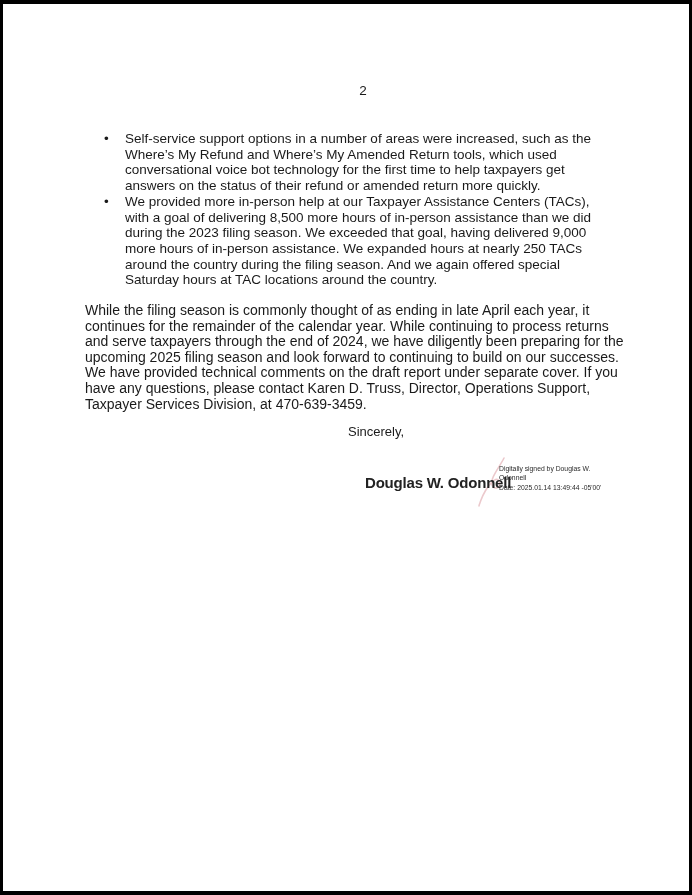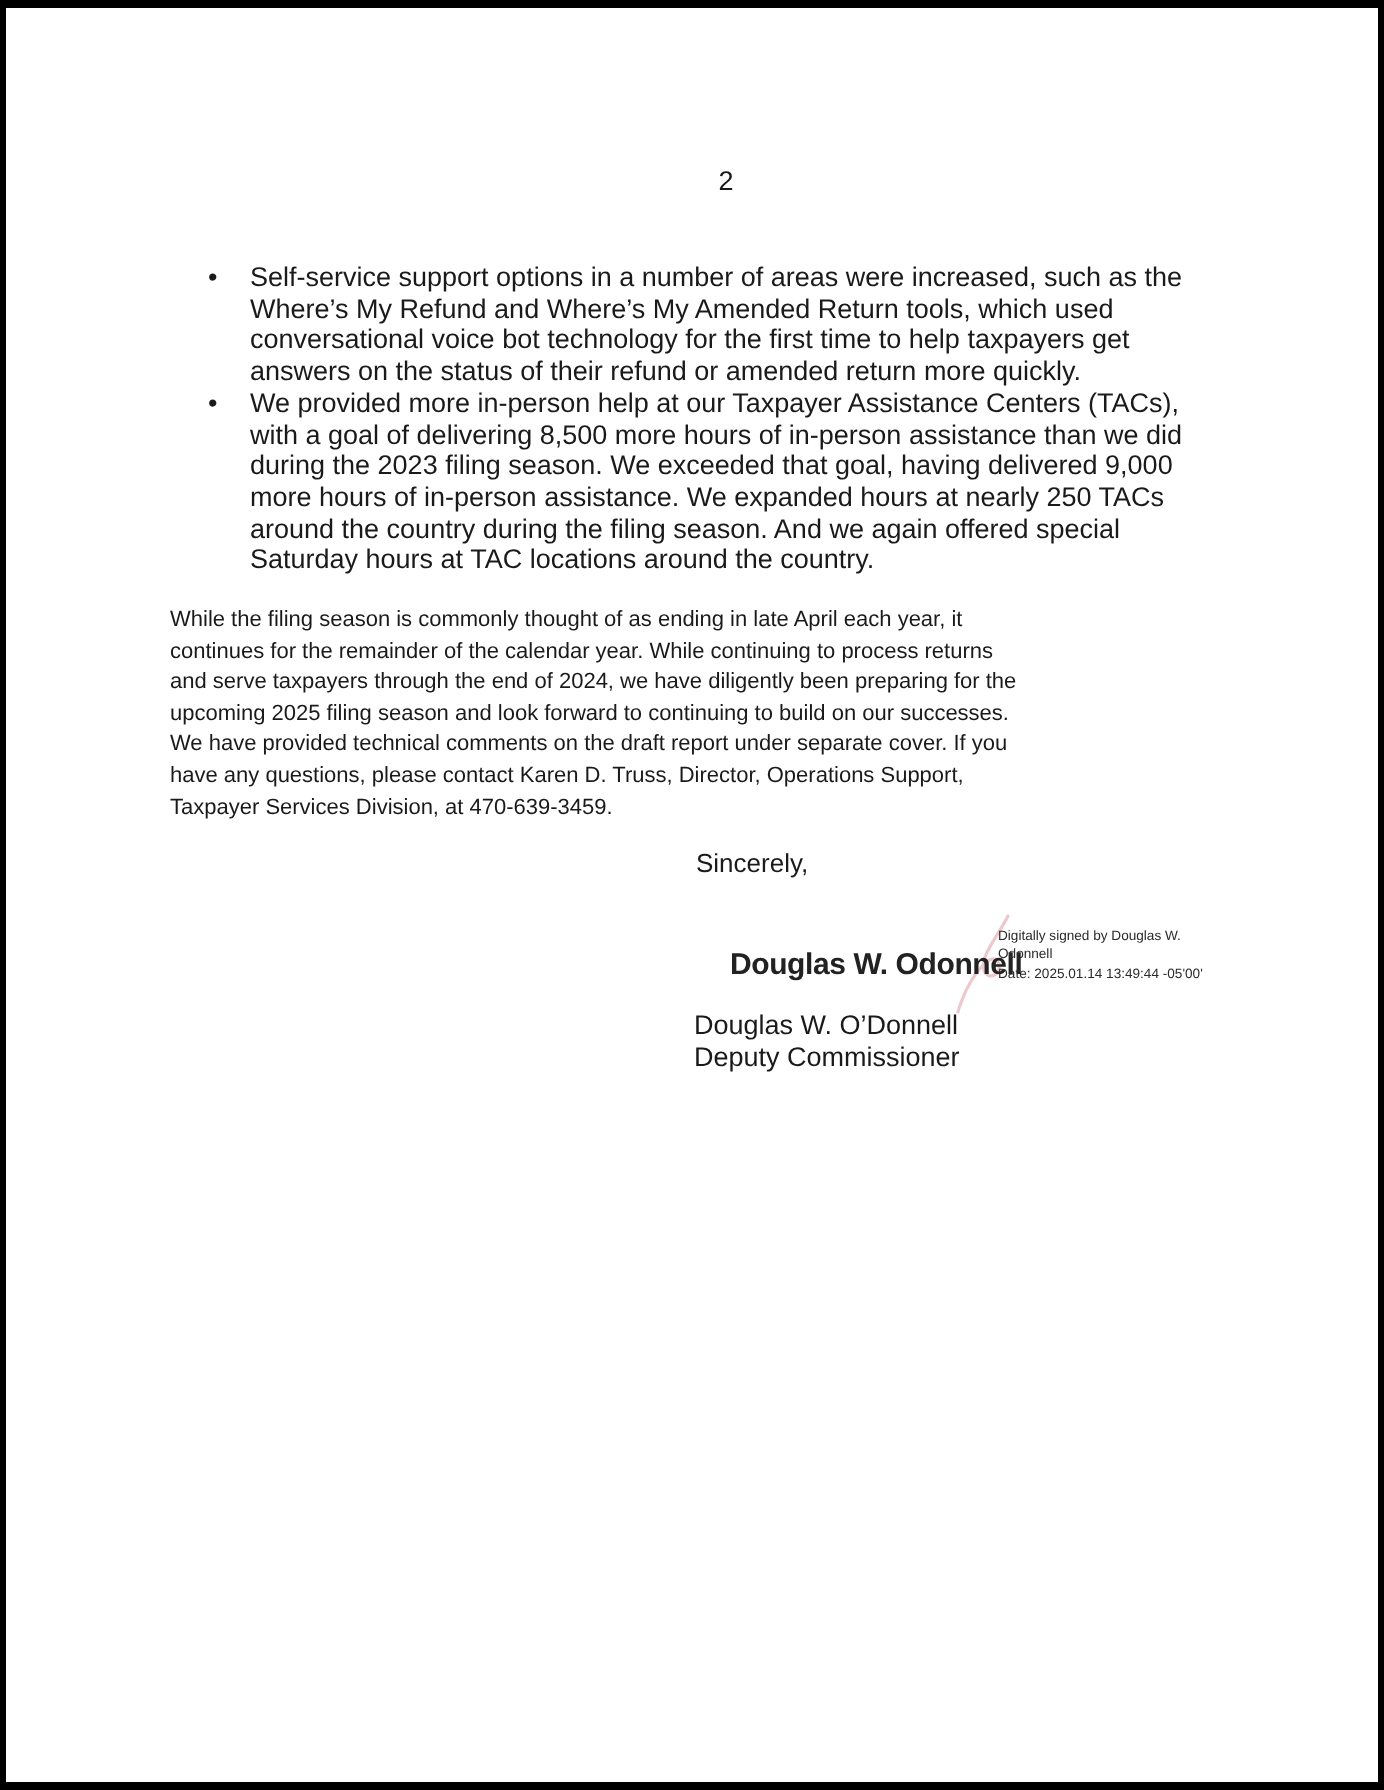--- a/index.html
+++ b/index.html
@@ -50,21 +50,21 @@
     line-height: 15.7px;
   }
   .bullet-text {
     flex: 1 1 auto;
   }
 
   .body-paragraph {
     top: 299px;
     left: 82px;
     width: 540px;
-    font-size: 11px;
+    font-size: 14px;
     line-height: 15.6px;
   }
 
   .closing-sincerely {
     top: 420px;
     left: 345px;
     font-size: 13px;
     line-height: 16px;
   }
 
@@ -141,18 +141,14 @@
   <svg class="abs sig-flourish" viewBox="0 0 30 52" xmlns="http://www.w3.org/2000/svg">
     <path d="M27,2 C22,12 13,22 15,29 C17,35 25,31 22,25 C19,19 9,31 4,44 C3,47 2,49 2,50" fill="none" stroke-width="1.6" stroke-linecap="round" stroke="#dc9ea4"></path>
   </svg>
 
   <div class="abs sig-display-name">Douglas W. Odonnell</div>
 
   <div class="abs sig-details ml">Digitally signed by Douglas W.
 Odonnell
 Date: 2025.01.14 13:49:44 -05'00'</div>
 
-  <div class="abs sig-typed">
-    <div>Douglas W. O’Donnell</div>
-    <div>Deputy Commissioner</div>
-  </div>
 
 </div>
 
 </body></html>

